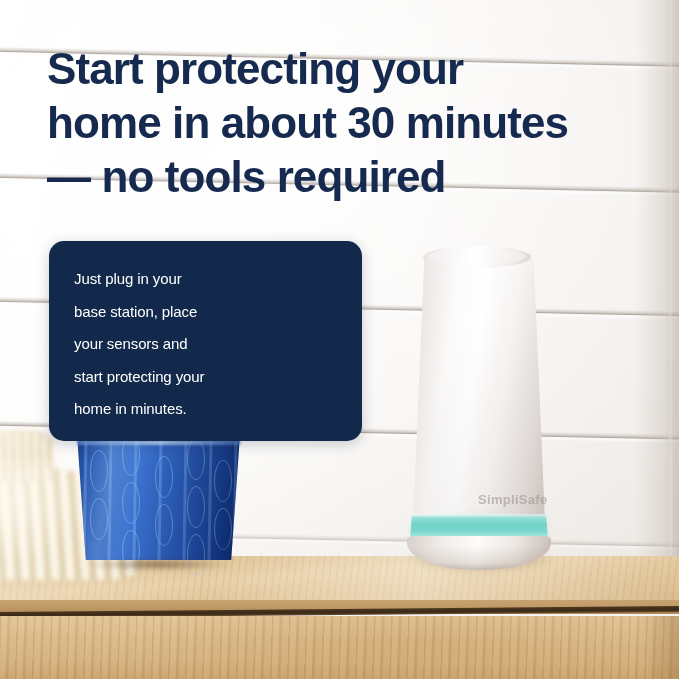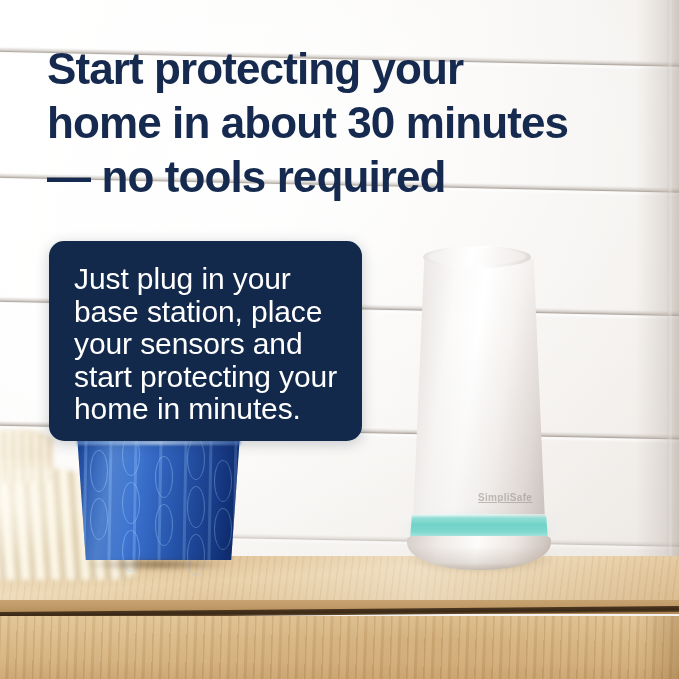--- a/index.html
+++ b/index.html
@@ -331,27 +331,26 @@
     left: 3px; top: 290px;
     width: 144px; height: 34px;
     border-radius: 6px 6px 48% 48% / 4px 4px 80% 80%;
     background: linear-gradient(to bottom, rgba(255,255,255,0) 30%, rgba(140,118,96,0.20) 78%, rgba(110,88,66,0.38) 100%);
   }
   .station-logo {
     position: absolute;
     left: 74px; top: 246px;
     width: 62px;
     text-align: left;
-    font-size: 10px;
+    font-size: 13px;
     letter-spacing: 0.3px;
     font-weight: 700;
     color: rgba(150,142,138,0.55);
     filter: blur(0.5px);
     user-select: none;
-    text-decoration: underline;
   }
 
   
   .headline {
     position: absolute;
     left: 47px;
     top: 42px;
     width: 600px;
     color: #152a4e;
     font-size: 44px;
@@ -371,21 +370,21 @@
     background: #13294b;
     border-radius: 15px;
     box-shadow: 0 3px 14px rgba(20,30,50,0.22);
   }
   .callout-text {
     position: absolute;
     left: 25px;
     top: 22px;
     width: 275px;
     color: #ffffff;
-    font-size: 30px;
+    font-size: 15px;
     line-height: 32.5px;
     font-weight: 400;
     letter-spacing: -0.1px;
     white-space: pre-line;
   }
 </style>
 </head>
 <body>
 
 <div id="stage">

